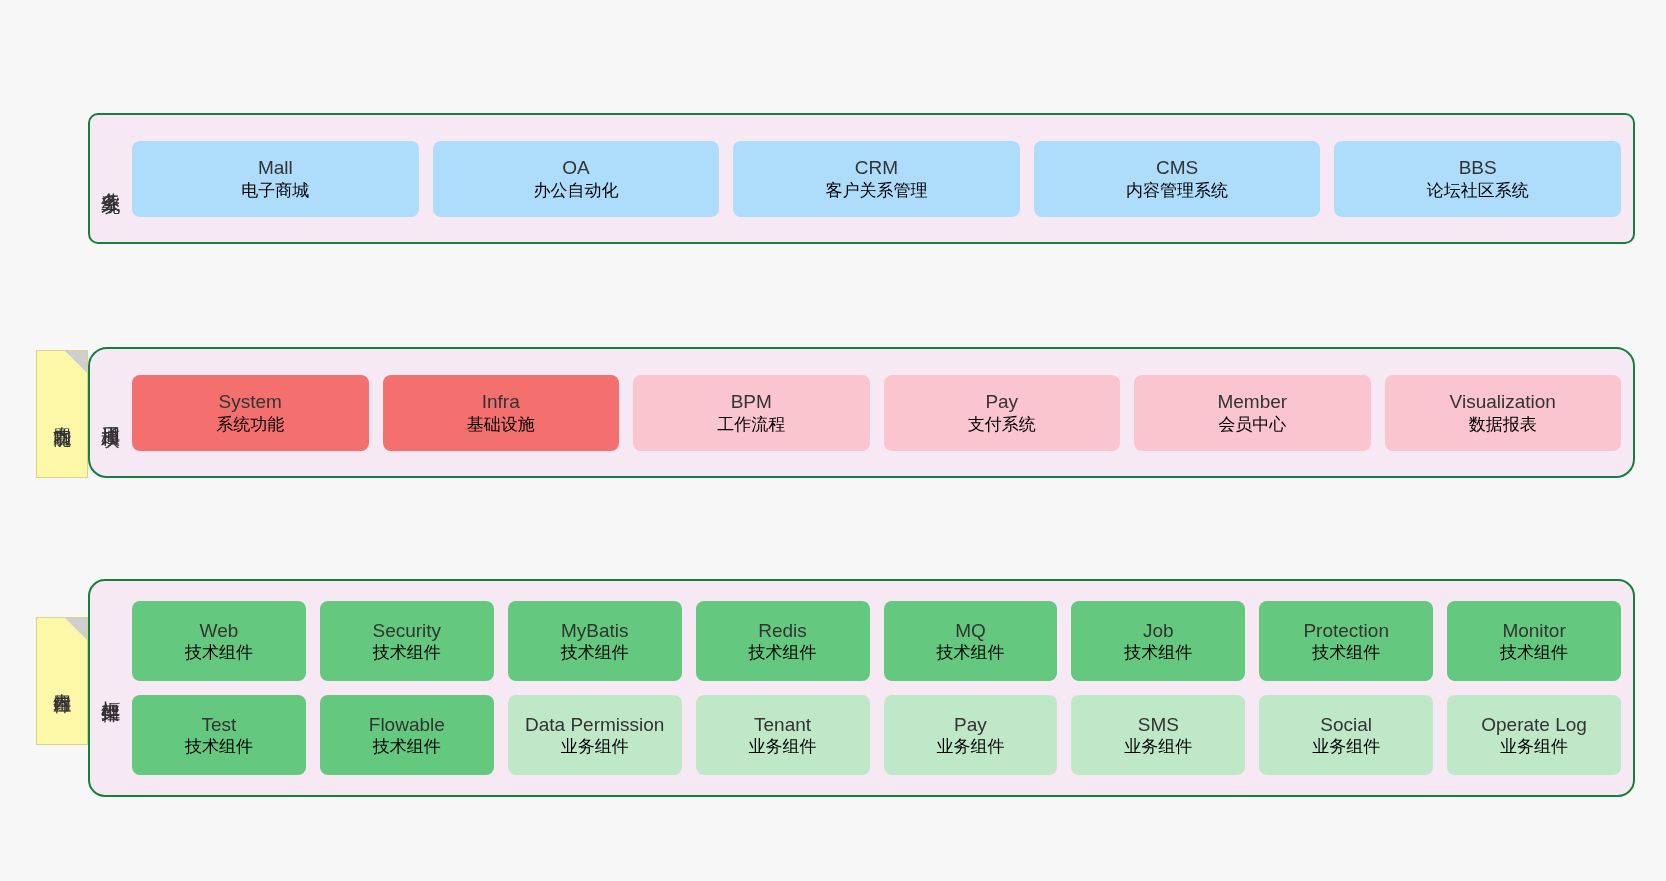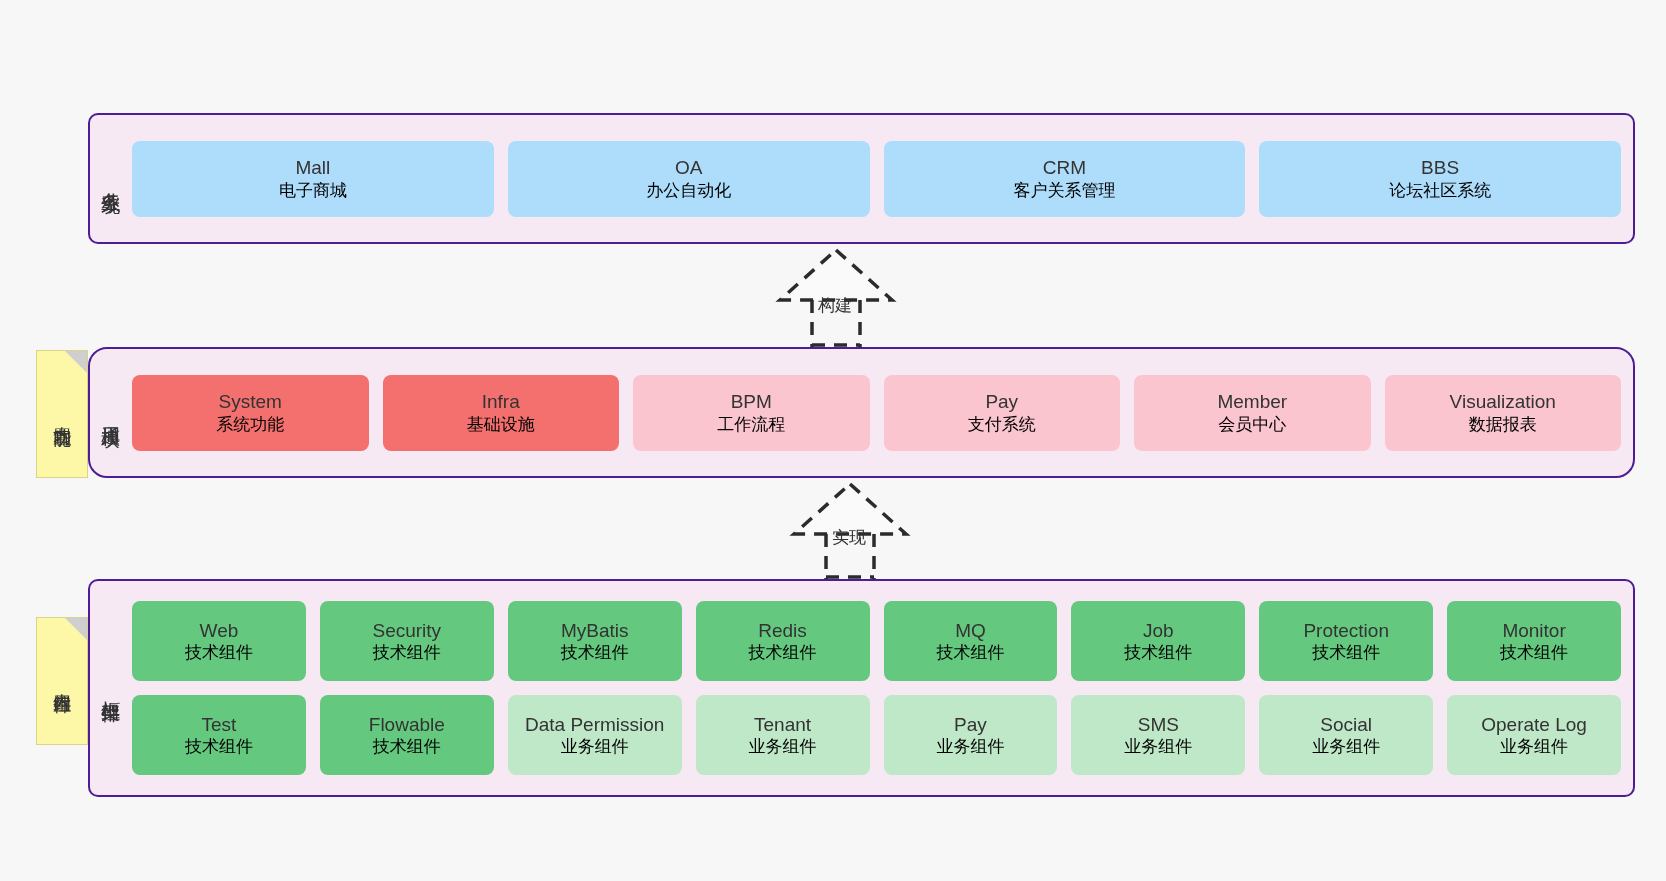--- a/index.html
+++ b/index.html
@@ -18,21 +18,21 @@
     position: absolute;
     left: 0; top: 0;
     width: 1666px;
     height: 881px;
   }
 
   
   .layer {
     position: absolute;
     background: #f7e9f4;
-    border: 2px solid #4c1d95;
+    border: 2px solid #15803d;
     border-radius: 10px;
     display: flex;
     align-items: stretch;
   }
 
   
   .layer-label {
     writing-mode: vertical-rl;
     text-orientation: upright;
     font-size: 19px;
@@ -89,21 +89,21 @@
   .node.pink       { background: #fac5ce; }
   .node.green      { background: #64c97f; }
   .node.lightgreen { background: #bfe8c8; }
 
   
   .node.wrap .n-title { white-space: normal; }
 
   
   #layer-business { left: 88px;  top: 113px; width: 1547px; height: 131px; }
   #layer-modules  { left: 88px;  top: 347px; width: 1547px; height: 131px; border-radius: 19px; }
-  #layer-framework{ left: 88px;  top: 579px; width: 1547px; height: 218px; }
+  #layer-framework{ left: 88px;  top: 579px; width: 1547px; height: 218px; border-radius: 17px; }
 
   #layer-business  .layer-body,
   #layer-modules   .layer-body { padding-right: 12px; }
   #layer-framework .layer-body { padding-right: 12px; }
 
   #layer-business .node,
   #layer-modules  .node { height: 76px; }
   #layer-framework .node { height: 80px; }
 
   
@@ -172,35 +172,31 @@
         </div>
         <div class="node blue">
           <span class="n-title">OA</span>
           <span class="n-sub">办公自动化</span>
         </div>
         <div class="node blue">
           <span class="n-title">CRM</span>
           <span class="n-sub">客户关系管理</span>
         </div>
         <div class="node blue">
+          <span class="n-title">CMS</span>
+          <span class="n-sub">内容管理系统</span>
+        </div>
+        <div class="node blue">
           <span class="n-title">BBS</span>
           <span class="n-sub">论坛社区系统</span>
         </div>
       </div>
     </div>
   </div>
 
-  <div class="connector" id="conn-build">
-    <svg width="160" height="101" viewBox="0 0 160 101">
-      <polygon points="80,4 136,54 24,54" fill="#fafafa" stroke="#2b2b2b" stroke-width="3.5" stroke-dasharray="13 9" stroke-linejoin="miter"></polygon>
-      <path d="M56,54 L56,101 M104,54 L104,101" fill="none" stroke="#2b2b2b" stroke-width="3.5" stroke-dasharray="13 9"></path>
-      <path d="M56,99 L104,99" fill="none" stroke="#2b2b2b" stroke-width="3.5" stroke-dasharray="13 9"></path>
-    </svg>
-    <span class="conn-label">构建</span>
-  </div>
 
   <div class="note" id="note-builtin-func">
     <span class="fold"></span>
     <span class="note-text">内置功能</span>
   </div>
 
   <div class="layer" id="layer-modules">
     <div class="layer-label">通用模块</div>
     <div class="layer-body">
       <div class="row">
@@ -225,28 +221,20 @@
           <span class="n-sub">会员中心</span>
         </div>
         <div class="node pink">
           <span class="n-title">Visualization</span>
           <span class="n-sub">数据报表</span>
         </div>
       </div>
     </div>
   </div>
 
-  <div class="connector" id="conn-realize">
-    <svg width="160" height="99" viewBox="0 0 160 99">
-      <polygon points="80,4 136,54 24,54" fill="#fafafa" stroke="#2b2b2b" stroke-width="3.5" stroke-dasharray="13 9" stroke-linejoin="miter"></polygon>
-      <path d="M56,54 L56,99 M104,54 L104,99" fill="none" stroke="#2b2b2b" stroke-width="3.5" stroke-dasharray="13 9"></path>
-      <path d="M56,97 L104,97" fill="none" stroke="#2b2b2b" stroke-width="3.5" stroke-dasharray="13 9"></path>
-    </svg>
-    <span class="conn-label">实现</span>
-  </div>
 
   <div class="note" id="note-builtin-comp">
     <span class="fold"></span>
     <span class="note-text">内置组件</span>
   </div>
 
   <div class="layer" id="layer-framework">
     <div class="layer-label">框架组件</div>
     <div class="layer-body">
 

